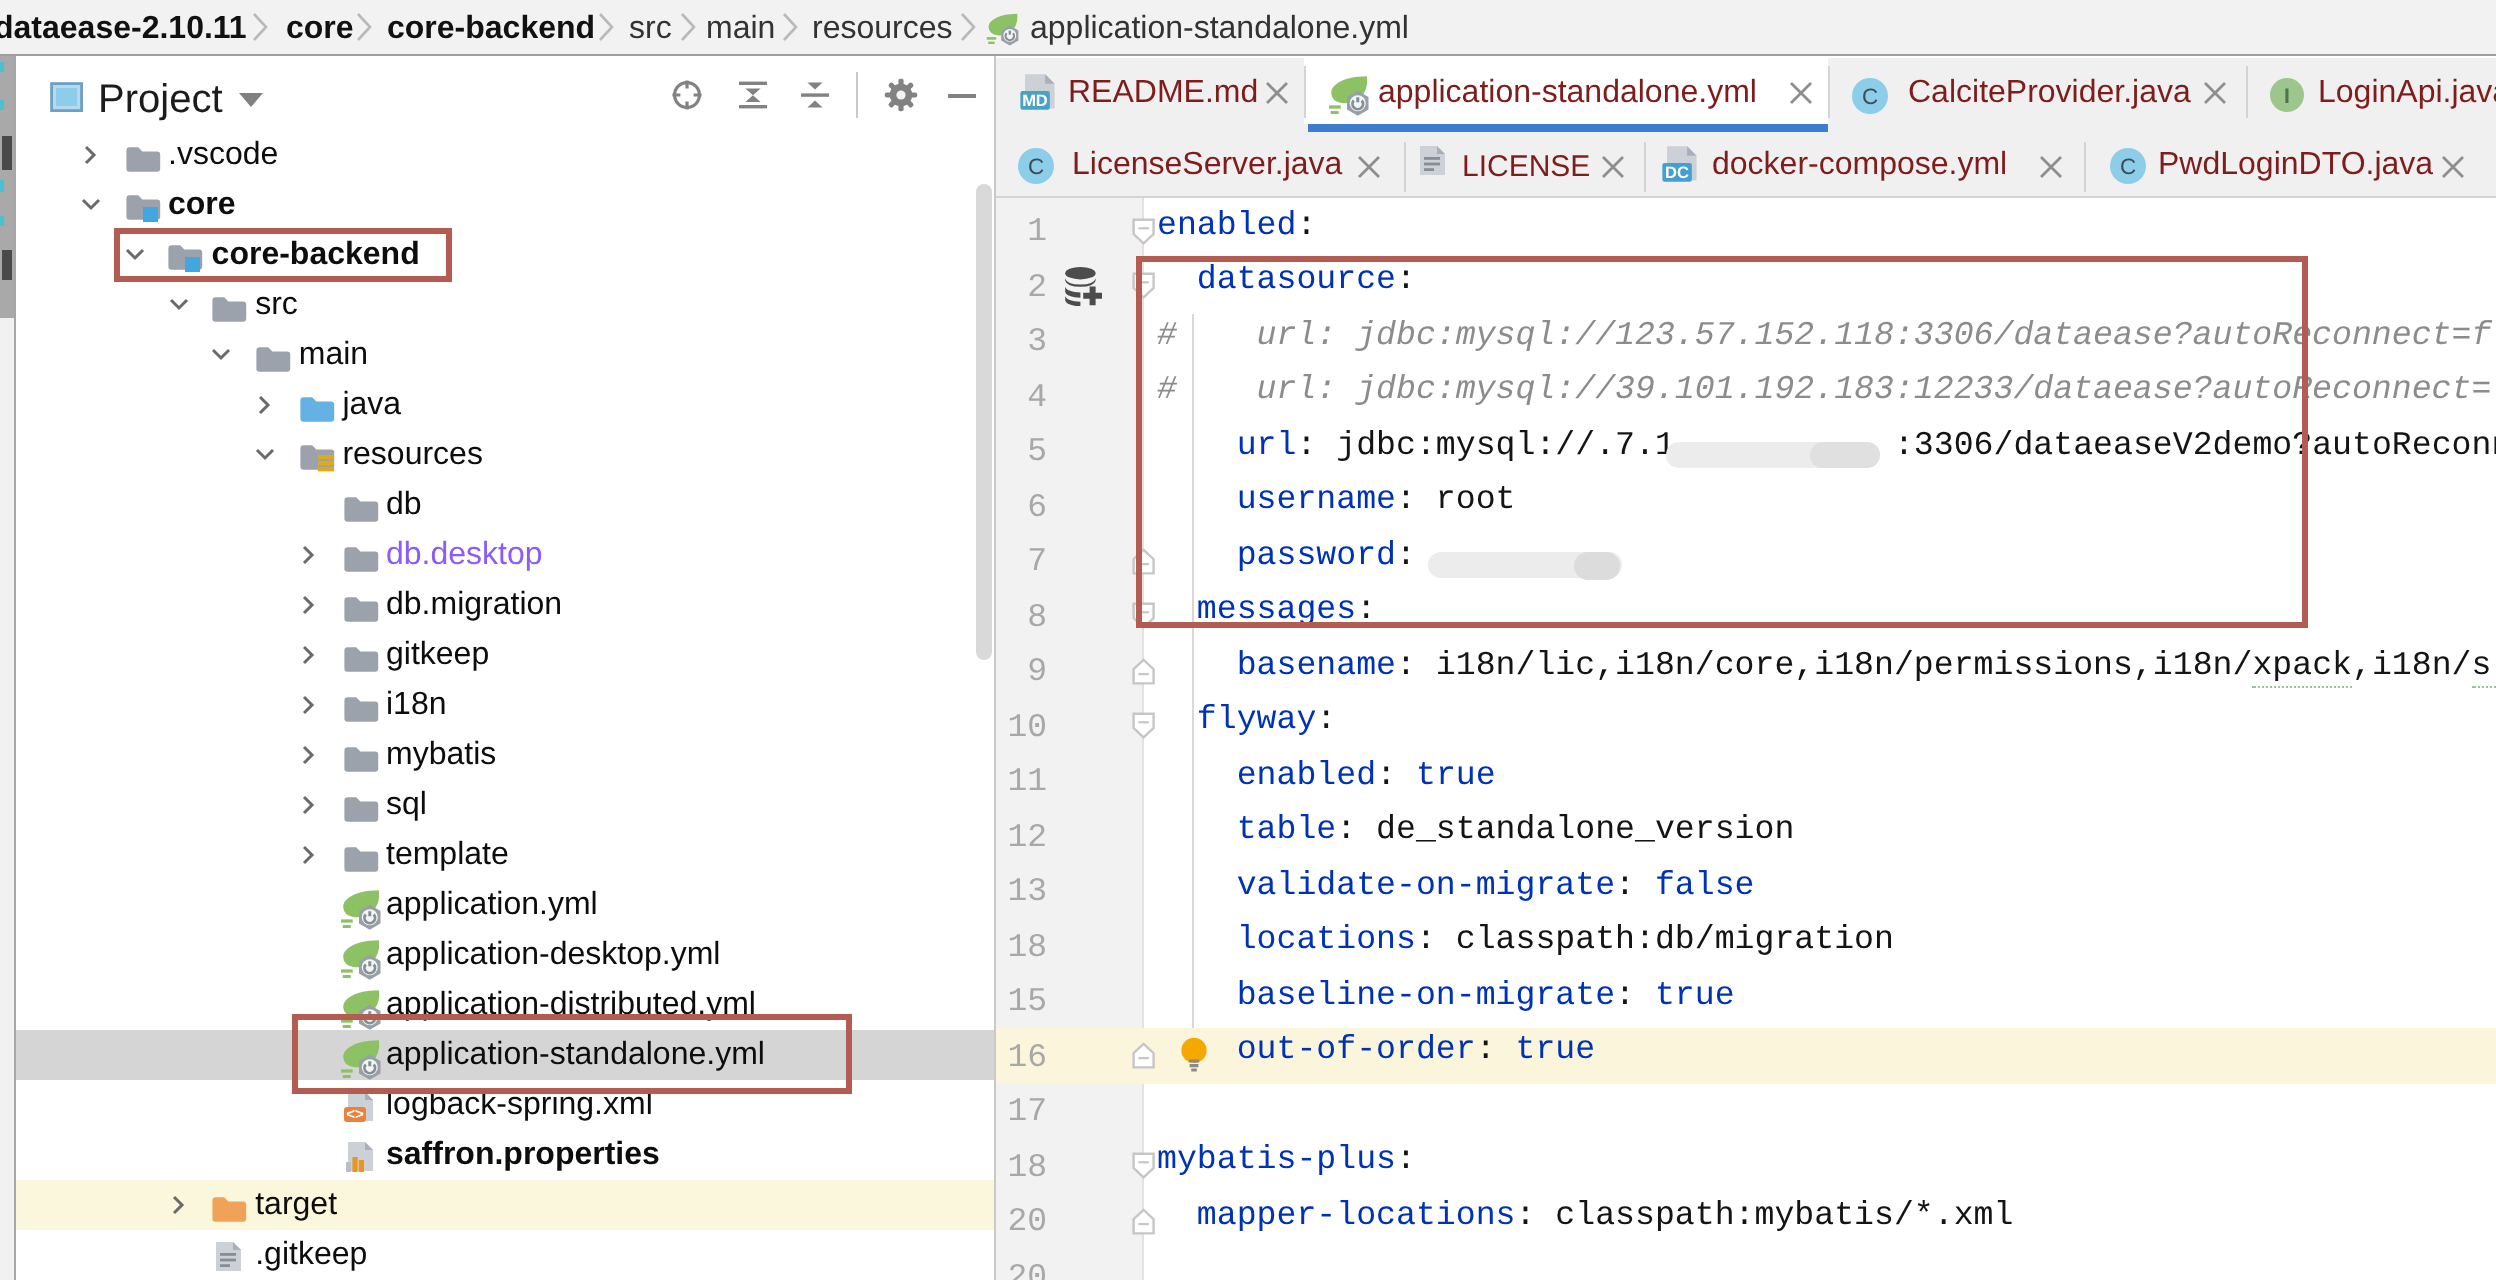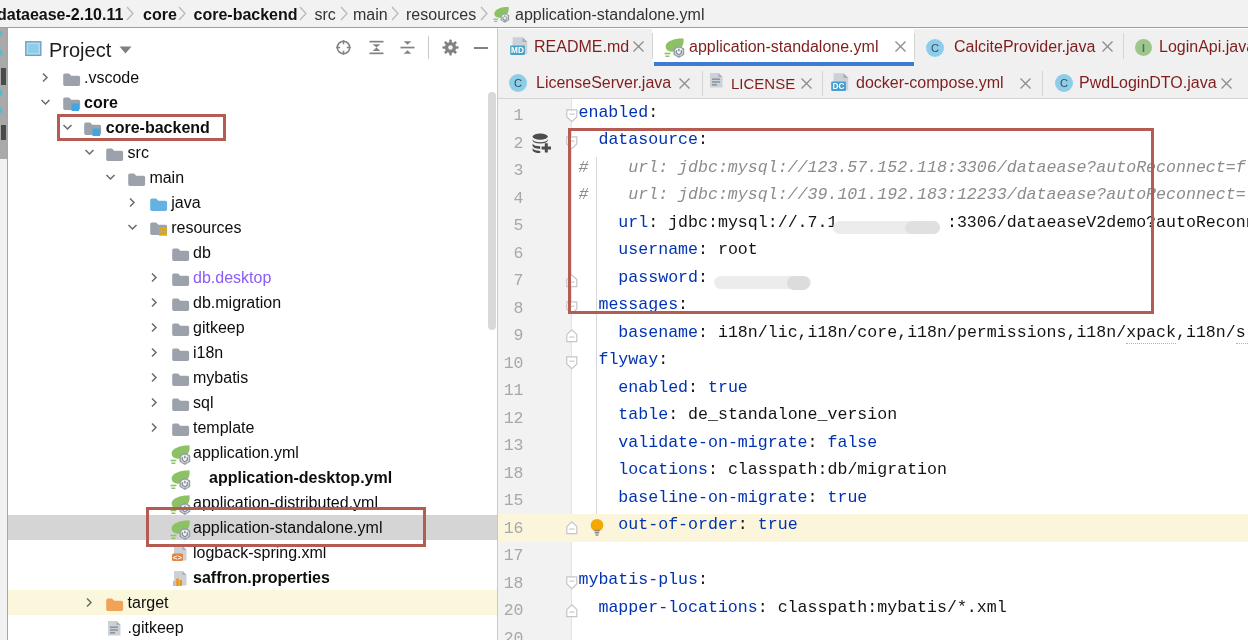--- a/index.html
+++ b/index.html
@@ -217,21 +217,21 @@
     <g transform="scale(1.25)">
       <path d="M15.6 0.9 Q16.3 6.6 12.6 9.6 Q9.2 12.4 4.9 11.5 Q1.6 10.7 1.3 7.9 Q1.1 5.3 3.9 3.6 Q7.4 1.4 11.9 1.1 Q13.9 1 15.6 0.9 Z" fill="#8cc264"></path>
       <path d="M0.4 13.2 h4.7" stroke="#8cc264" stroke-width="1.3"></path>
       <path d="M1.1 15.4 h3.2" stroke="#8cc264" stroke-width="1.2"></path>
       <path d="M11.9 6.7 L16.2 9.2 V14.2 L11.9 16.7 L7.6 14.2 V9.2 Z" fill="#98a0a7"></path>
       <circle cx="11.9" cy="11.7" r="3.2" fill="#f2f4f5"></circle>
       <path d="M11.9 9.3 v2" stroke="#878f96" stroke-width="1.2"></path>
       <path d="M10.3 10.6 a2.1 2.1 0 1 0 3.2 0" fill="none" stroke="#878f96" stroke-width="1.1"></path>
     </g>
   </svg>
-<div class="t" style="left:209px;top:469px;font-weight:bold;color:#0d0d0d">application-desktop.yml</div>
+<div class="t" style="left:193.0px;top:469px;font-weight:normal;color:#0d0d0d">application-desktop.yml</div>
 <svg width="23" height="23" viewBox="0 0 23 23" style="position:absolute;left:169.5px;top:493.5px;">
     <g transform="scale(1.25)">
       <path d="M15.6 0.9 Q16.3 6.6 12.6 9.6 Q9.2 12.4 4.9 11.5 Q1.6 10.7 1.3 7.9 Q1.1 5.3 3.9 3.6 Q7.4 1.4 11.9 1.1 Q13.9 1 15.6 0.9 Z" fill="#8cc264"></path>
       <path d="M0.4 13.2 h4.7" stroke="#8cc264" stroke-width="1.3"></path>
       <path d="M1.1 15.4 h3.2" stroke="#8cc264" stroke-width="1.2"></path>
       <path d="M11.9 6.7 L16.2 9.2 V14.2 L11.9 16.7 L7.6 14.2 V9.2 Z" fill="#98a0a7"></path>
       <circle cx="11.9" cy="11.7" r="3.2" fill="#f2f4f5"></circle>
       <path d="M11.9 9.3 v2" stroke="#878f96" stroke-width="1.2"></path>
       <path d="M10.3 10.6 a2.1 2.1 0 1 0 3.2 0" fill="none" stroke="#878f96" stroke-width="1.1"></path>
     </g>

